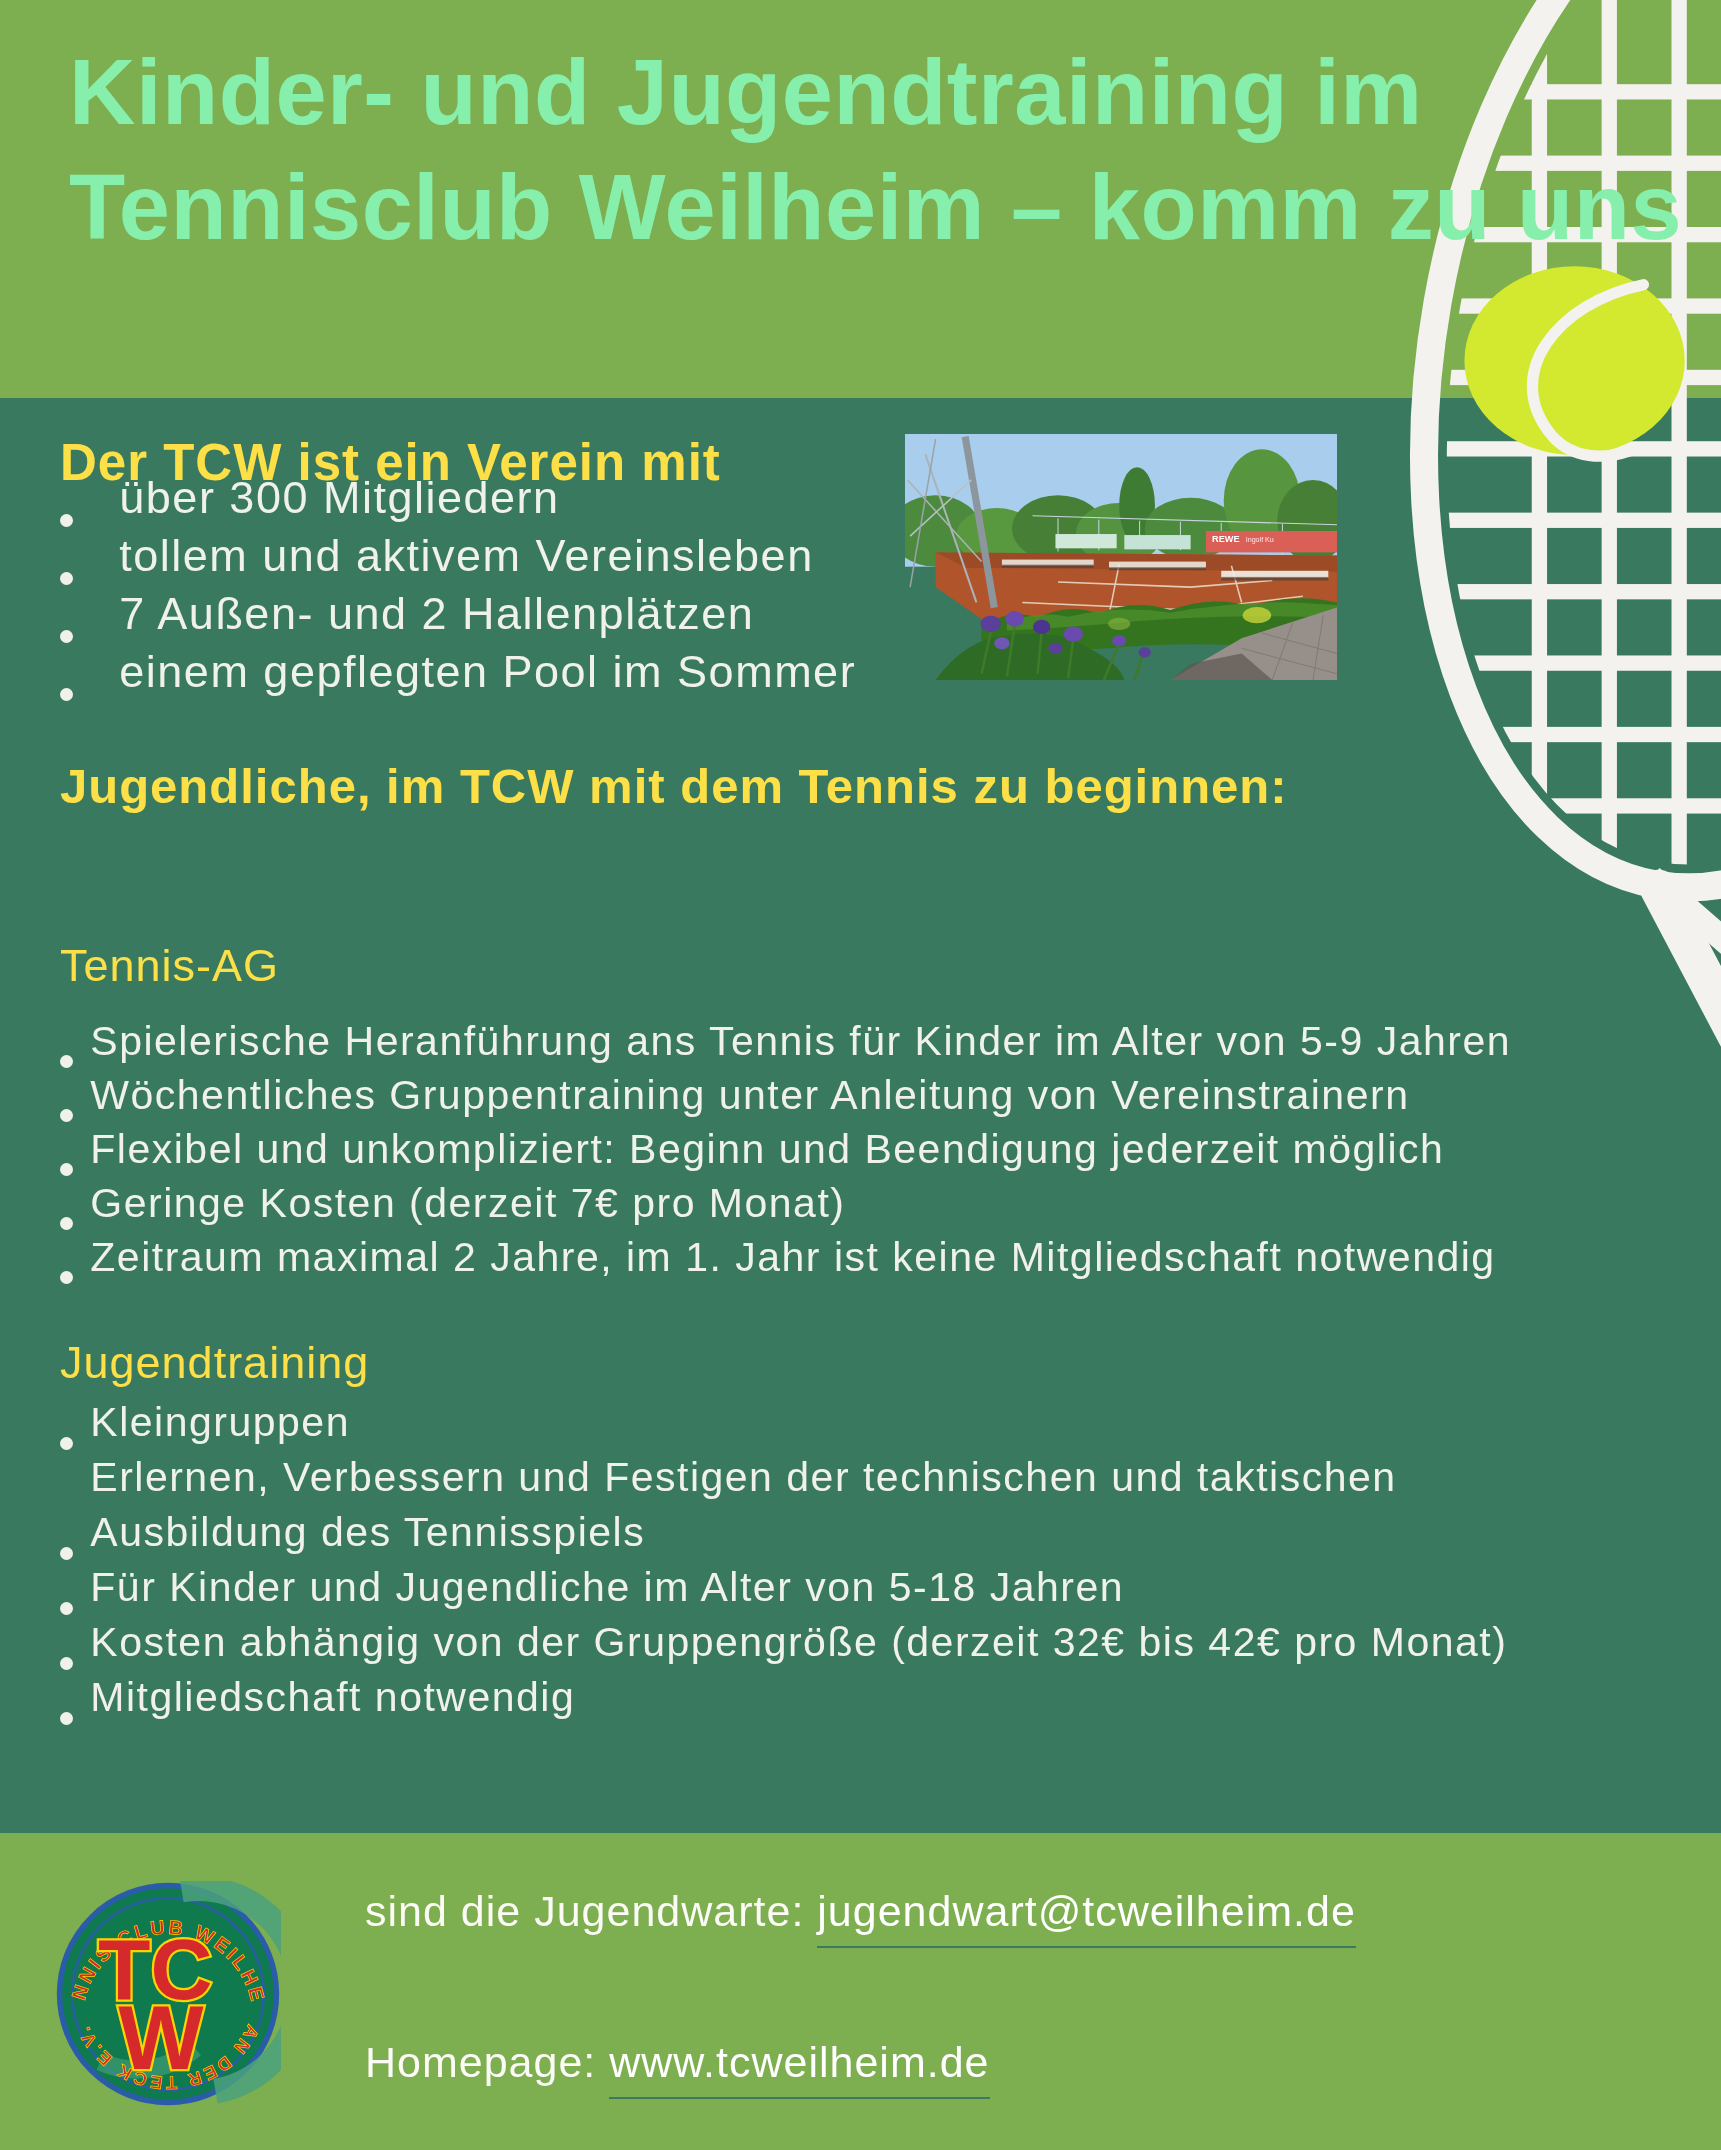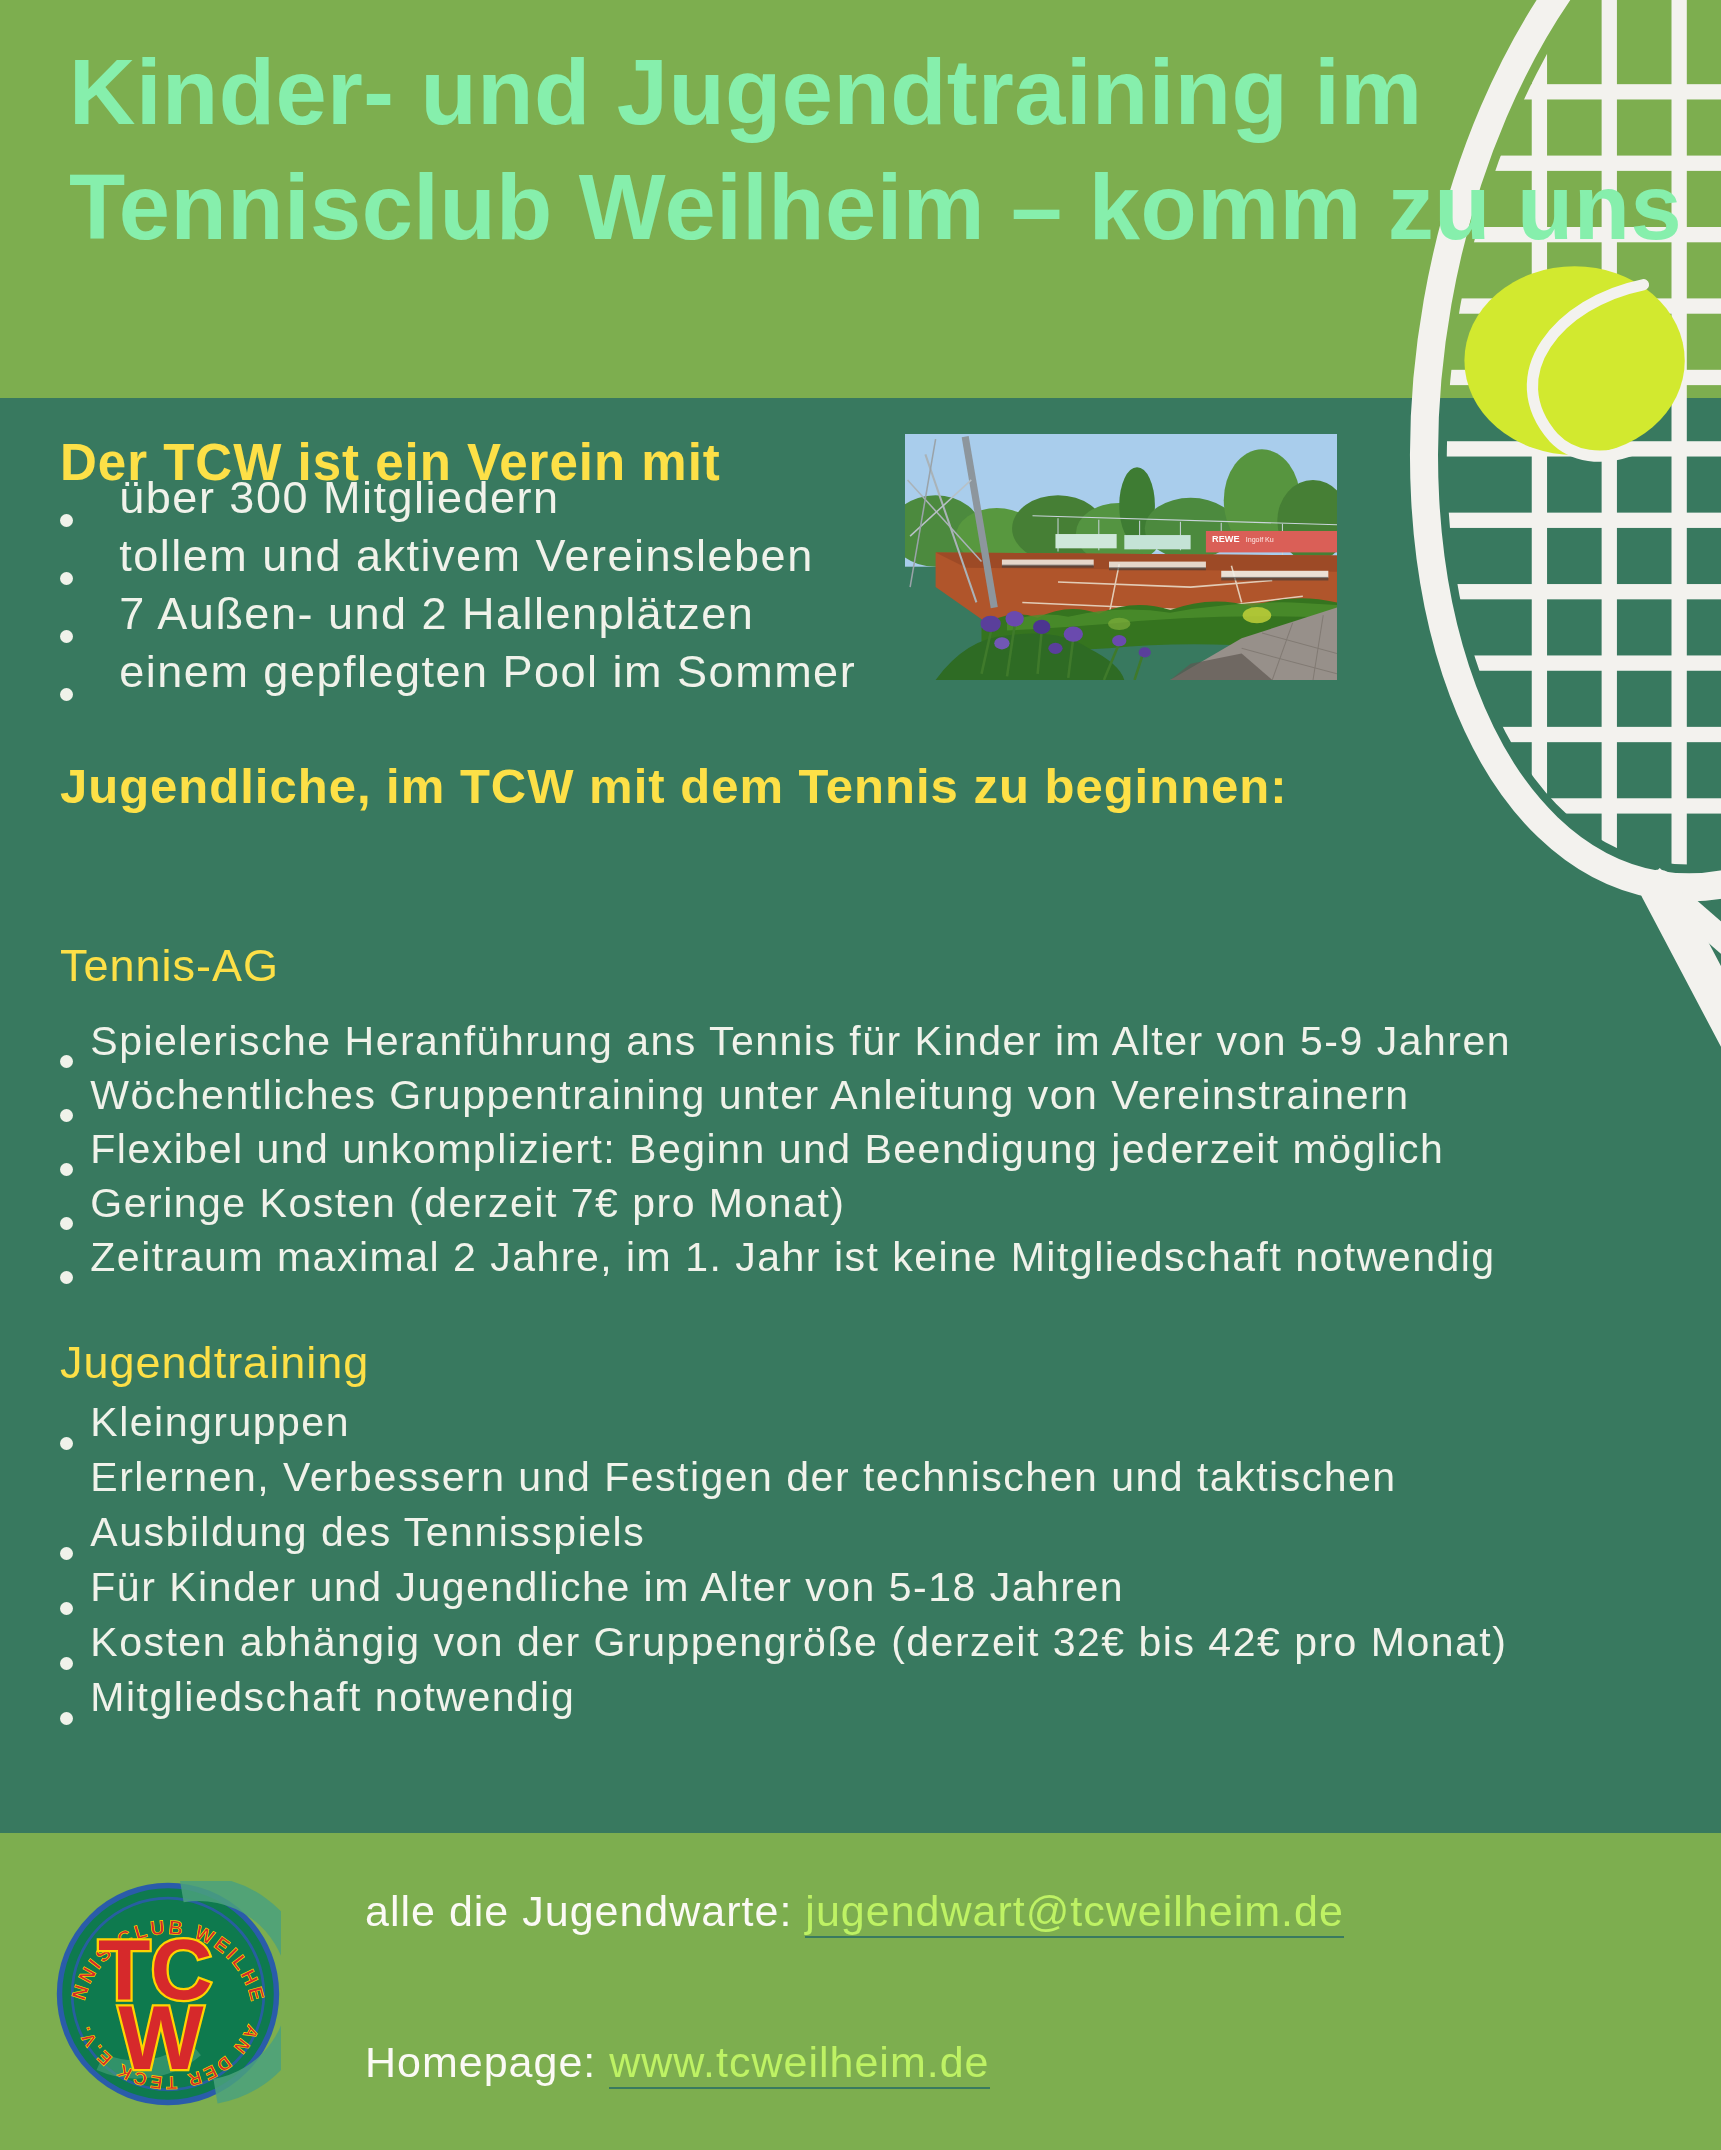--- a/index.html
+++ b/index.html
@@ -50,22 +50,22 @@
 
   
   #logo{position:absolute;left:55px;top:1881px;width:226px;height:226px;z-index:6;}
   .footer-text{
     position:absolute;left:365px;z-index:6;color:#fbfaf5;
     font-size:43px;line-height:60px;letter-spacing:1px;white-space:nowrap;
   }
   #footer-contact{top:1881px;}
   #footer-home{top:2032px;}
   .glink{
-    color:#bef264;text-decoration:none;
-    border-bottom:2.6px solid #3a7a5f;padding-bottom:1px;
+    color:#ffffff;text-decoration:none;
+    border-bottom:2.6px solid #3a7a5f;padding-bottom:11px;
   }
 </style>
 </head>
 <body>
 
 <div class="band" id="band-header"></div>
 <div class="band" id="band-footer"></div>
 
 <div id="title">
   <div>Kinder- und Jugendtraining im</div>
@@ -306,19 +306,19 @@
   <text font-family="Liberation Sans, sans-serif" font-size="40" font-weight="700" fill="#d6292b" stroke="#ffd300" stroke-width="1.5" letter-spacing="6">
     <textPath href="#arcBottom" startOffset="50%" text-anchor="middle">AN DER TECK E.V.</textPath>
   </text>
 
   <text x="-155" y="10" font-family="Liberation Sans, sans-serif" font-size="190" font-weight="700" fill="#d6292b" stroke="#ffd300" stroke-width="10" paint-order="stroke">TC</text>
   <text x="-110" y="165" font-family="Liberation Sans, sans-serif" font-size="200" font-weight="700" fill="#d6292b" stroke="#ffd300" stroke-width="10" paint-order="stroke">W</text>
 </svg>
 
 <div class="footer-text" id="footer-contact">
   <div>
-    <span>alle die Jugendwarte: </span><a class="glink" href="#">jugendwart@tcweilheim.de</a>
+    <span>sind die Jugendwarte: </span><a class="glink" href="#">jugendwart@tcweilheim.de</a>
   </div>
 </div>
 <div class="footer-text" id="footer-home">
   <span>Homepage: </span><a class="glink" href="#">www.tcweilheim.de</a>
 </div>
 
 
 </body></html>

